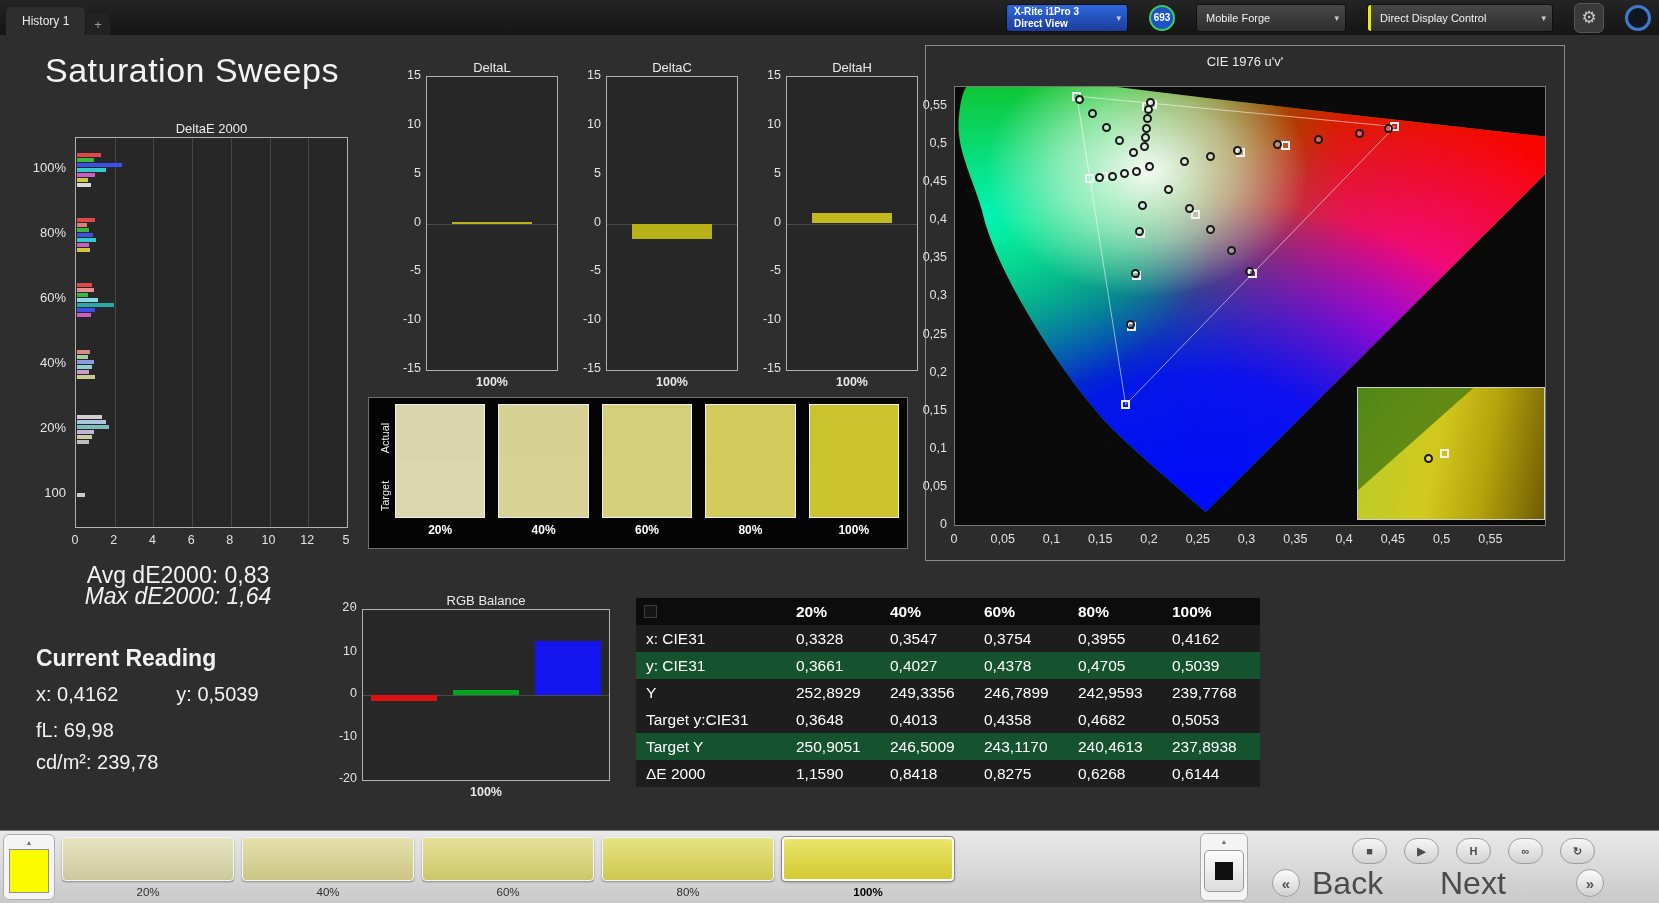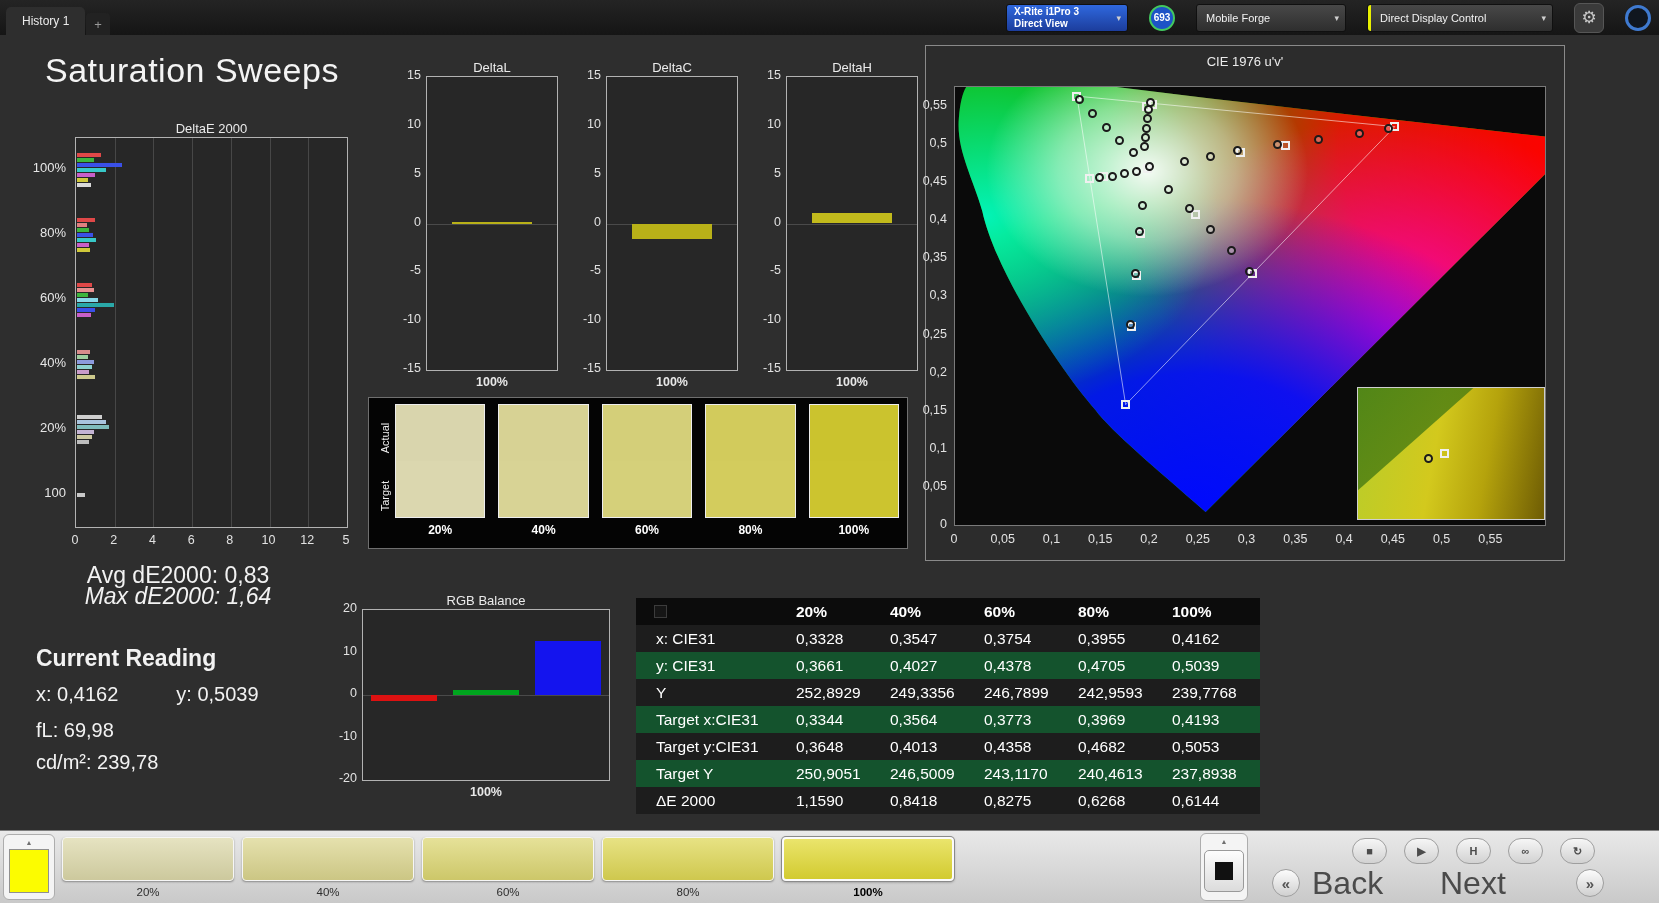--- a/index.html
+++ b/index.html
@@ -76,21 +76,21 @@
 .strip-swatch{height:114px;border:1px solid #ededed;display:flex;flex-direction:column;}
 .strip-half{flex:1;}
 .strip-label{text-align:center;font-size:12px;font-weight:bold;color:#fff;margin-top:5px;}
 
 #results-table{position:absolute;left:636px;top:563px;width:624px;}
 .trow{display:grid;grid-template-columns:154px repeat(5,94px);height:27px;align-items:center;}
 .thead{background:#0c0c0c;font-weight:bold;}
 .row-dark{background:#1d1d1d;}
 .row-alt{background:#14532d;}
 .tcell{font-size:15.5px;color:#fff;padding-left:6px;white-space:nowrap;}
-.tlabel{padding-left:20px;}
+.tlabel{padding-left:10px;}
 .handle-sq{width:13px;height:13px;background:#161616;border:1px solid #3c3c3c;margin-left:-2px;}
 
 #cie-panel{position:absolute;left:925px;top:10px;width:640px;height:516px;background:#2c2c2c;border:1px solid #8a8a8a;}
 #cie-title{position:absolute;left:0;top:8px;width:100%;}
 #cie-ylabels{position:absolute;left:0;top:40px;width:26px;height:440px;}
 #cie-plot{position:absolute;left:28px;top:40px;width:592px;height:440px;background:#0a0a0a;border:1px solid #7a7a7a;overflow:hidden;}
 #cie-xlabels{position:absolute;left:28px;top:486px;width:592px;height:14px;}
 #cie-horseshoe{position:absolute;left:0;top:0;width:100%;height:100%;}
 #cie-markers{position:absolute;left:0;top:0;right:0;bottom:0;}
 .marker-s{position:absolute;width:9px;height:9px;border:2px solid #f0f0f0;background:transparent;}
@@ -334,21 +334,21 @@
           </div>
           <div class="strip-label">100%</div>
         </div>
       </div>
   </div>
 
   <div class="vchart" id="rgbbal">
     <div class="vc-title">RGB Balance</div>
     <div class="vc-row">
       <div class="vc-ylabels">
-          <div class="tick-y" style="top: -8px;">20</div>
+          <div class="tick-y" style="top: -8px; font-family: Liberation Mono, monospace;">20</div>
           <div class="tick-y" style="top: 34.5px;">10</div>
           <div class="tick-y" style="top: 77px;">0</div>
           <div class="tick-y" style="top: 119.5px;">-10</div>
           <div class="tick-y" style="top: 162px;">-20</div>
         </div>
       <div class="vc-plot">
           <div class="zero-line" style="top: 85px;"></div>
           <div class="vc-bar" style="top: 85px; height: 6.375px; left: calc(3.16667%); width: 27%; background: rgb(221, 17, 17);"></div>
           <div class="vc-bar" style="top: 79.9px; height: 5.1px; left: calc(36.5%); width: 27%; background: rgb(0, 165, 30);"></div>
           <div class="vc-bar" style="top: 30.6px; height: 54.4px; left: calc(69.8333%); width: 27%; background: rgb(20, 20, 238);"></div>
@@ -384,28 +384,20 @@
         <div class="tcell">0,4705</div>
         <div class="tcell">0,5039</div>
       </div>
       <div class="trow row-dark">
         <div class="tcell tlabel">Y</div>
         <div class="tcell">252,8929</div>
         <div class="tcell">249,3356</div>
         <div class="tcell">246,7899</div>
         <div class="tcell">242,9593</div>
         <div class="tcell">239,7768</div>
-      </div>
-      <div class="trow row-alt">
-        <div class="tcell tlabel">Target x:CIE31</div>
-        <div class="tcell">0,3344</div>
-        <div class="tcell">0,3564</div>
-        <div class="tcell">0,3773</div>
-        <div class="tcell">0,3969</div>
-        <div class="tcell">0,4193</div>
       </div>
       <div class="trow row-dark">
         <div class="tcell tlabel">Target y:CIE31</div>
         <div class="tcell">0,3648</div>
         <div class="tcell">0,4013</div>
         <div class="tcell">0,4358</div>
         <div class="tcell">0,4682</div>
         <div class="tcell">0,5053</div>
       </div>
       <div class="trow row-alt">

